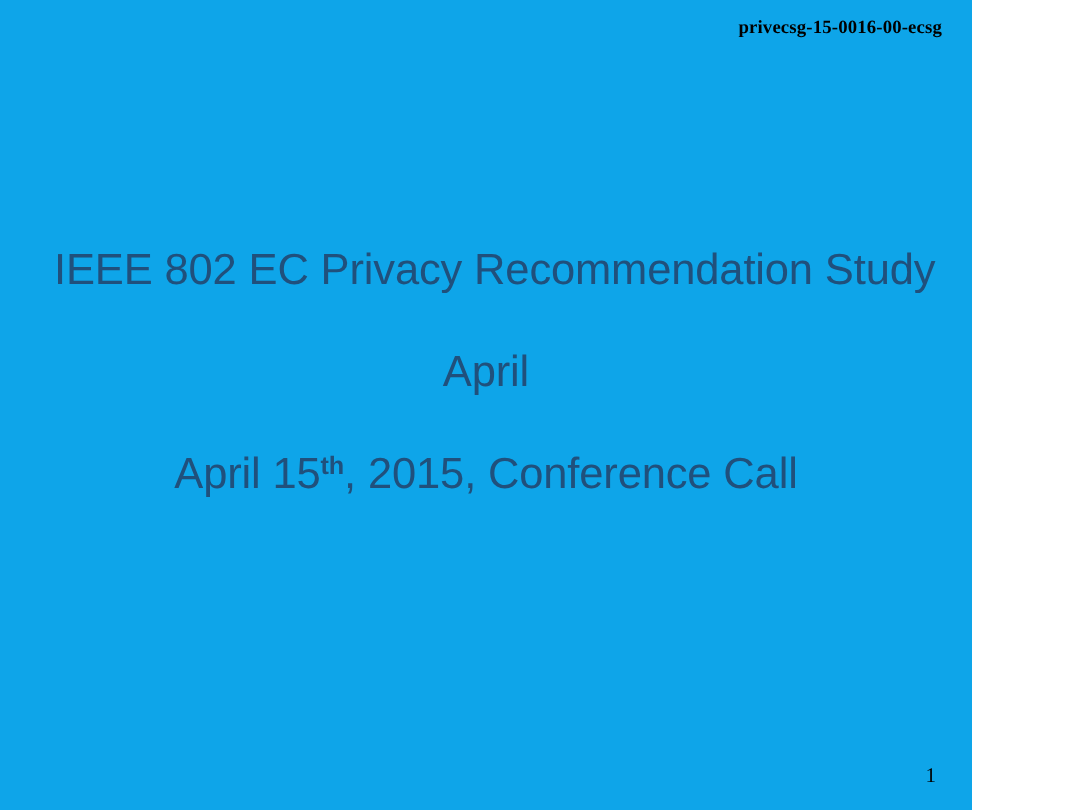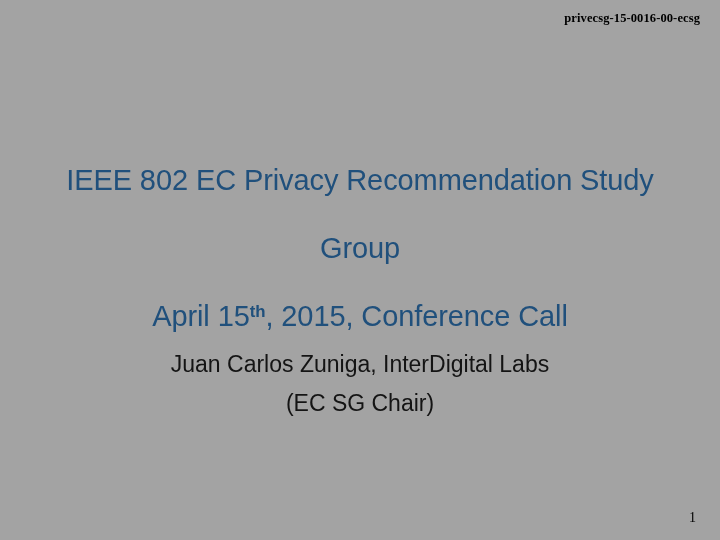--- a/index.html
+++ b/index.html
@@ -7,23 +7,23 @@
     padding: 0;
     background: #ffffff;
   }
 
   body {
     font-family: "Liberation Sans", sans-serif;
   }
 
   #slide {
     position: relative;
-    width: 720px;
+    width: 648px;
     height: 540px;
-    background: #a3a3a3;
+    background: #0ea5e9;
     overflow: hidden;
   }
 
   
   .doc-header {
     position: absolute;
     top: 11px;
     right: 20px;
     font-family: "Liberation Serif", "DejaVu Serif", serif;
     font-weight: bold;
@@ -94,24 +94,20 @@
 </style>
 </head>
 <body>
 
 <div id="slide">
 
   <div class="doc-header">privecsg-15-0016-00-ecsg</div>
 
   <div class="title-block">
     <span class="title-line">IEEE 802 EC Privacy Recommendation Study</span>
-    <span class="title-line">Group</span>
+    <span class="title-line">April</span>
     <span class="title-line"><span>April 15</span><sup>th</sup><span>, 2015, Conference Call</span></span>
   </div>
 
-  <div class="subtitle-block">
-    <span class="subtitle-line">Juan Carlos Zuniga, InterDigital Labs</span>
-    <span class="subtitle-line">(EC SG Chair)</span>
-  </div>
 
   <div class="page-number">1</div>
 
 </div>
 
 </body></html>

